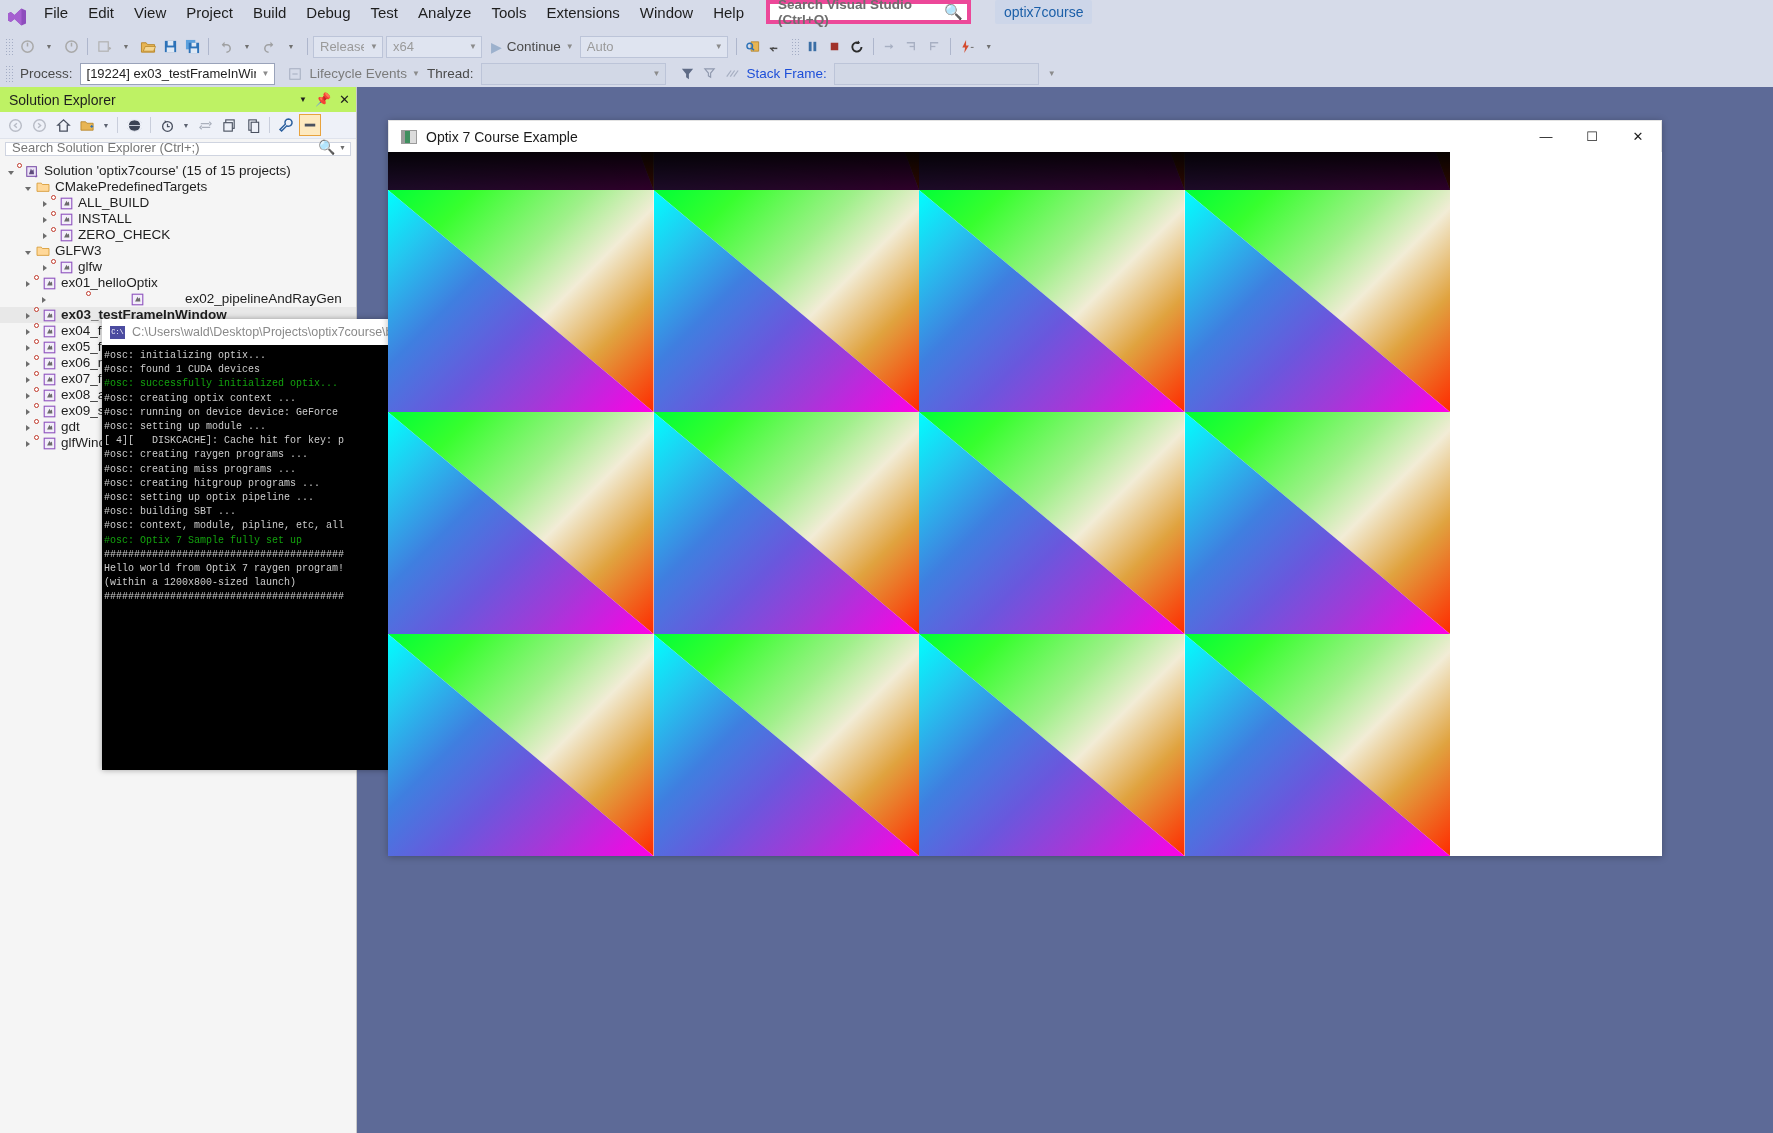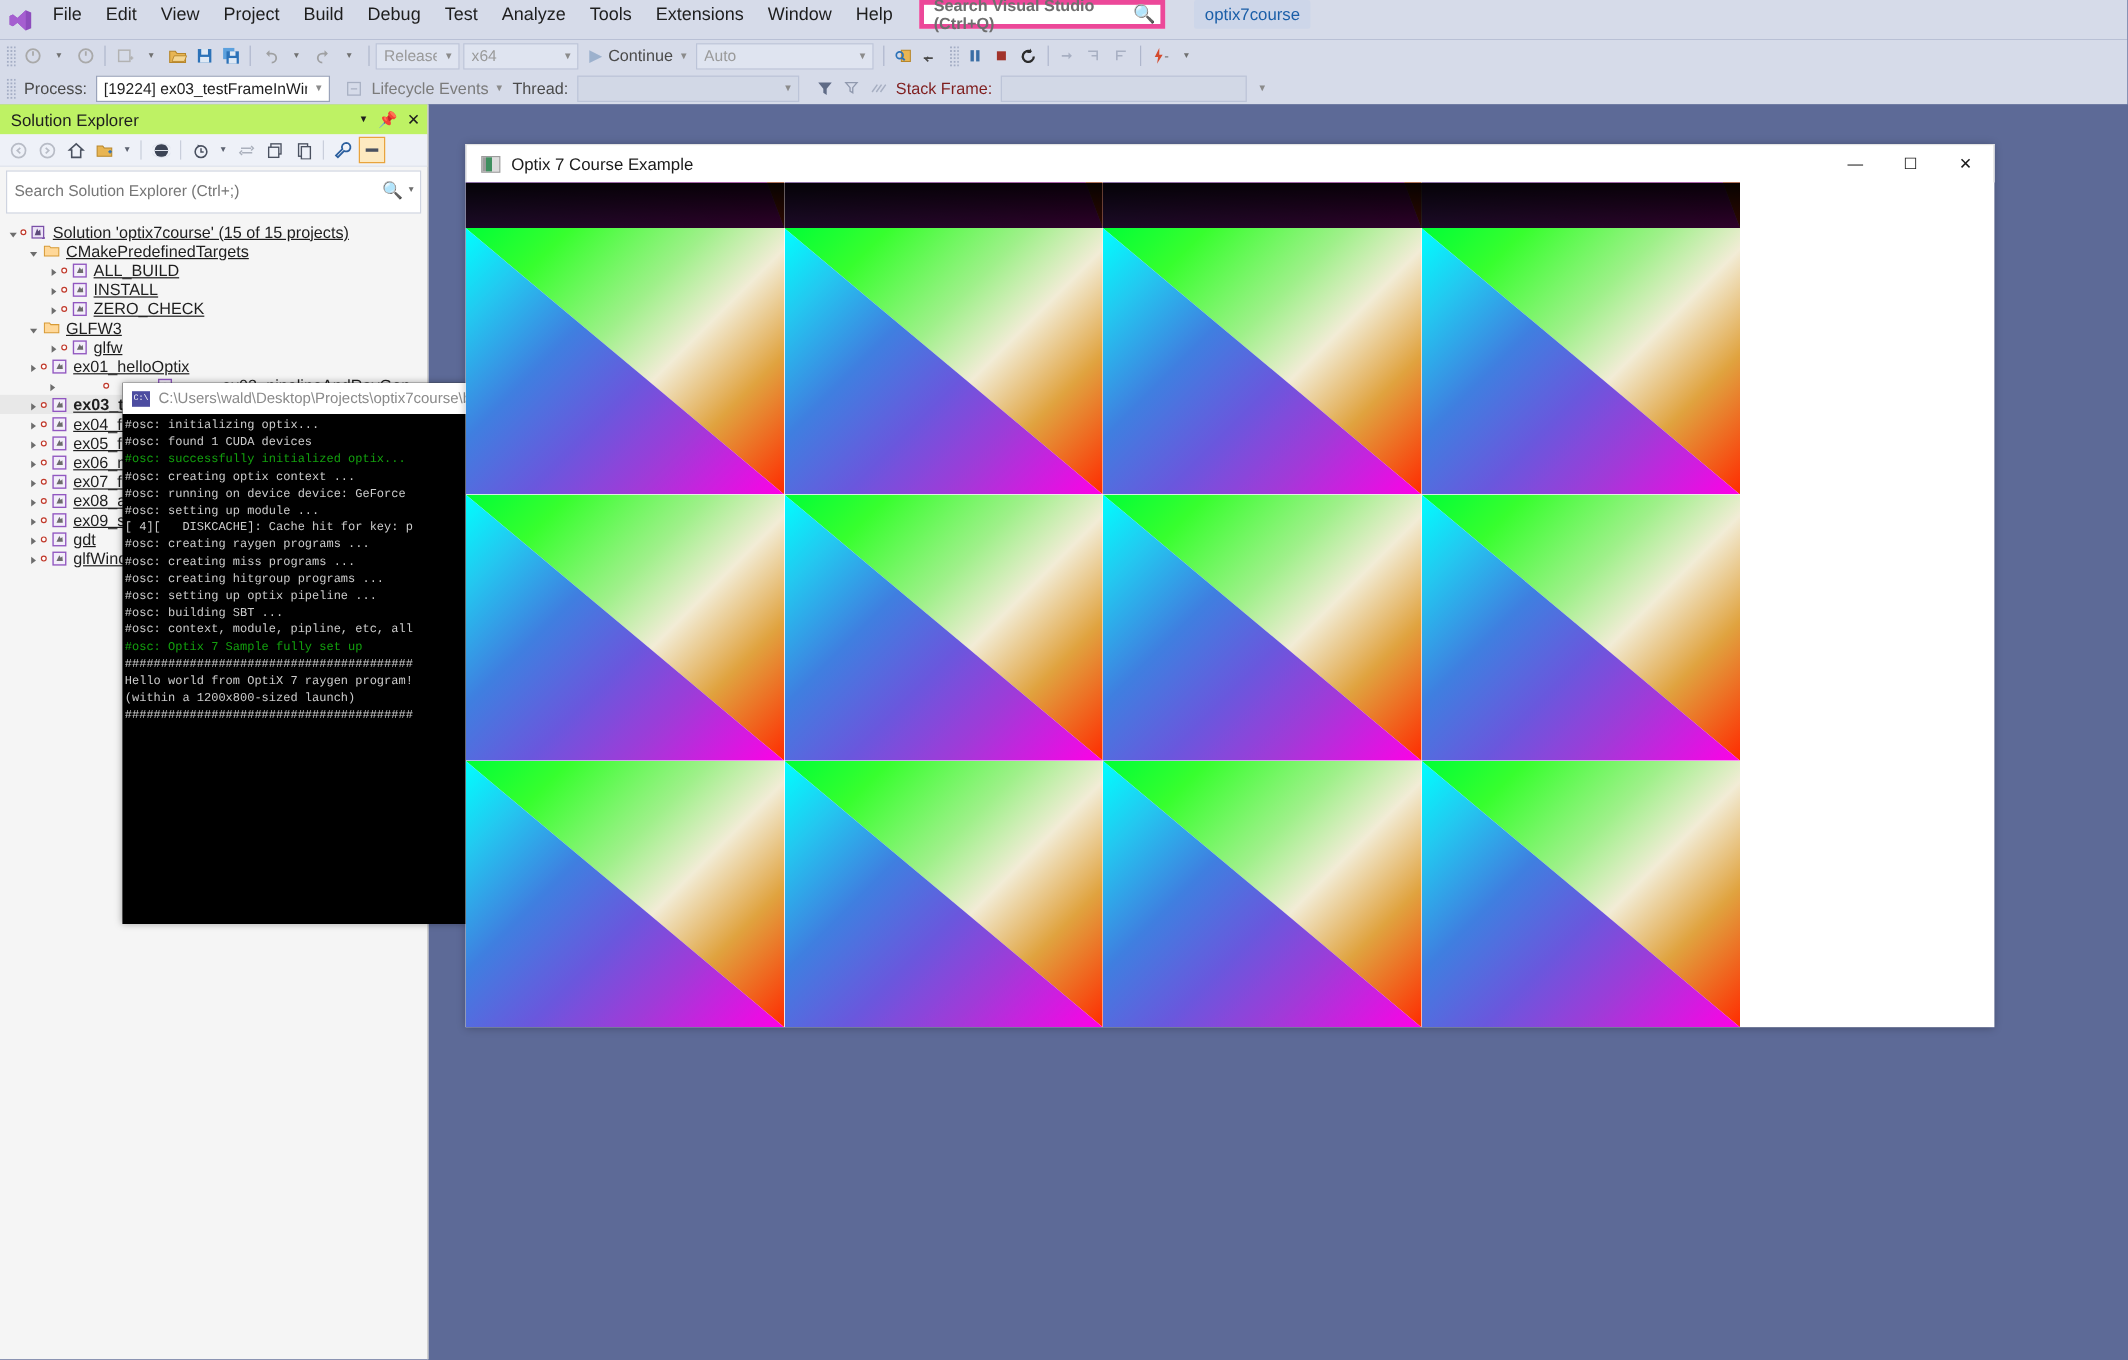--- a/index.html
+++ b/index.html
@@ -95,31 +95,31 @@
     padding: 0 4px; gap: 2px; flex-shrink: 0; border-bottom: 1px solid #dfe3ec;
   }
   .se-tb {
     width: 22px; height: 22px; display: flex; align-items: center; justify-content: center;
     font-size: 14px; color: #5c6270; cursor: default;
   }
   .se-tb.active { background: #fde9c0; border: 1px solid #e8a33d; }
   .se-tb.dis { color: #b3b7bf; }
   .se-sep { width: 1px; height: 16px; background: #c9cedb; margin: 0 3px; }
   #se-search {
-    height: 36px; margin: 3px 5px 3px 5px; background: #ffffff;
+    height: 14px; margin: 3px 5px 3px 5px; background: #ffffff;
     border: 1px solid #cfd4e0; display: flex; align-items: center;
     padding: 0 4px 4px 6px; font-size: 13px; color: #767676; flex-shrink: 0;
   }
   #se-search .sv { flex: 1; }
   #se-tree {
     flex: 1; overflow: hidden; padding-top: 4px; font-size: 13.5px; color: #1e1e1e;
   }
   .tnode {
-    display: flex; align-items: center; height: 16px; padding-left: 4px;
-    white-space: nowrap; cursor: default; text-decoration: underline;
+    display: flex; height: 16px; padding-left: 4px;
+    white-space: nowrap; cursor: default;
   }
   .tnode.selected { background: #e8e8e8; font-weight: bold; }
   .tw { width: 13px; display: inline-block; text-align: center; flex-shrink: 0; }
   .tw .tri-closed {
     display: inline-block; width: 0; height: 0;
     border-left: 4px solid #6d6d6d; border-top: 3.5px solid transparent;
     border-bottom: 3.5px solid transparent;
   }
   .tw .tri-open {
     display: inline-block; width: 0; height: 0;
@@ -411,21 +411,21 @@
   <div class="tb-btn dis">
     <svg width="15" height="15" viewBox="0 0 16 16">
         <path d="M3 3h10l-3.8 4.5V12L6.8 10.5V7.5z" fill="none" stroke="#9099ae" stroke-width="1.2"></path>
       </svg>
   </div>
   <div class="tb-btn dis">
     <svg width="16" height="14" viewBox="0 0 16 16">
         <path d="M2 11 7 4M6 11 11 4M10 11 15 4" stroke="#a7afc2" stroke-width="1.4"></path>
       </svg>
   </div>
-  <span class="tb-label" style="margin-left:4px;color:#7f1d1d">Stack Frame:</span>
+  <span class="tb-label" style="margin-left:4px;color:#1d4ed8">Stack Frame:</span>
   <div class="tb-combo" style="width:205px;margin-left:7px;background:#d2d8e6;border-color:#bcc4d8">
     <span class="cv"></span>
   </div>
   <span class="arr" style="font-size:8px;color:#8b8b8b;margin-left:6px">▼</span>
 </div>
 
 <div id="vs-body"></div>
 
 <div id="sol-explorer">
   <div id="se-title">

